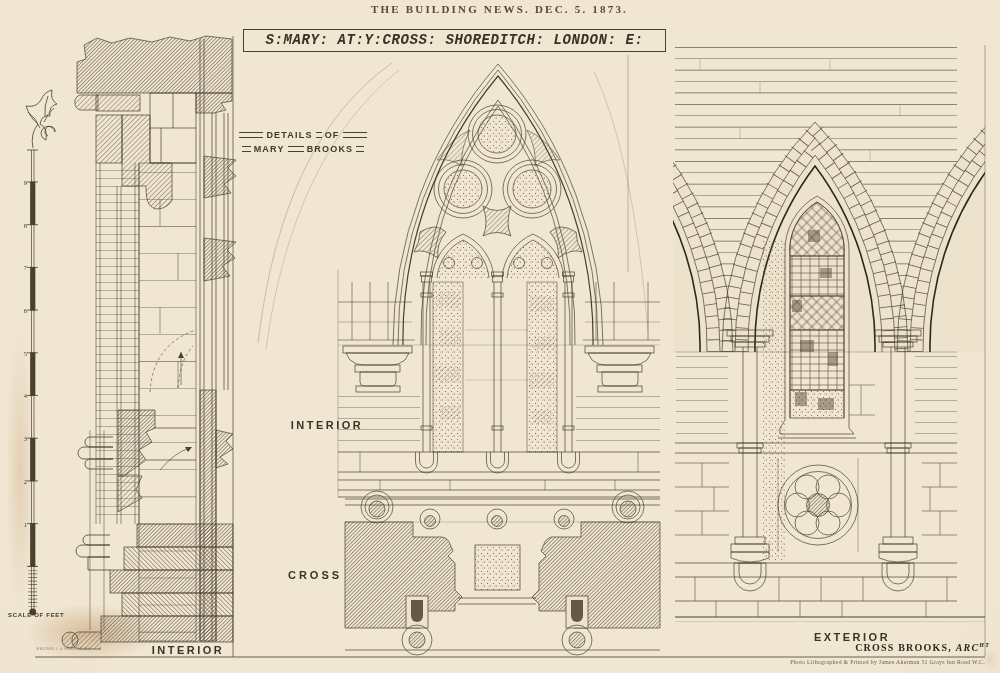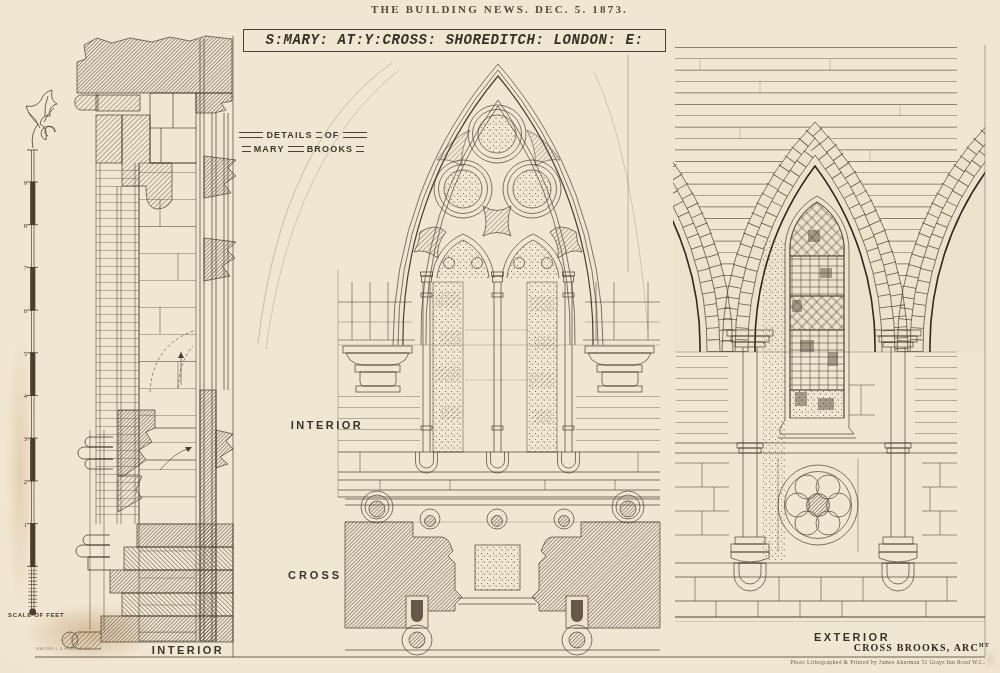--- a/index.html
+++ b/index.html
@@ -24,21 +24,21 @@
   .lg-row{display:flex;align-items:center;justify-content:center;height:11px;margin-bottom:3px;}
   .lg-rule{height:4px;border-top:1px solid #4a4136;border-bottom:1px solid #4a4136;margin:0 3px;}
   .lg-txt{font-size:9px;font-weight:bold;letter-spacing:1.2px;color:#3f382e;}
   .lbl{font-size:11px;font-weight:bold;letter-spacing:2.5px;color:#3a332a;text-align:center;}
   .sn{width:8px;font-family:"Liberation Serif",serif;font-size:6.5px;color:#453b2d;text-align:right;}
   .scalecap{left:8px;top:612px;width:76px;font-size:6px;font-weight:bold;letter-spacing:.7px;color:#453b2d;}
   .engraver{left:36px;top:646px;width:80px;font-size:4px;letter-spacing:.4px;color:rgba(90,77,60,.55);}
   .brooks{left:845px;top:642px;width:145px;text-align:right;
     font-family:"Liberation Serif",serif;font-size:10px;font-weight:bold;
     letter-spacing:1.2px;color:#2f2920;white-space:nowrap;}
-  .brooks .ab{}
+  .brooks .ab{font-style:italic;}
   .brooks .sup{font-size:6px;vertical-align:4px;}
   .imprint{left:640px;top:659px;width:345px;text-align:right;
     font-family:"Liberation Serif",serif;font-size:5.8px;letter-spacing:.3px;color:#6e6049;}
   svg.art{position:absolute;left:0;top:0;}
 </style>
 </head>
 <body>
 
 <div id="plate">
 

